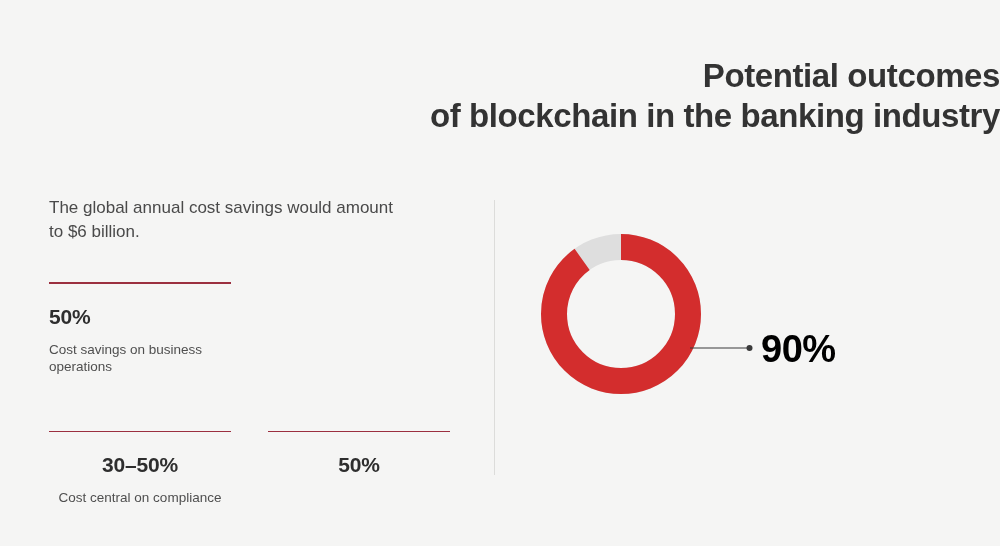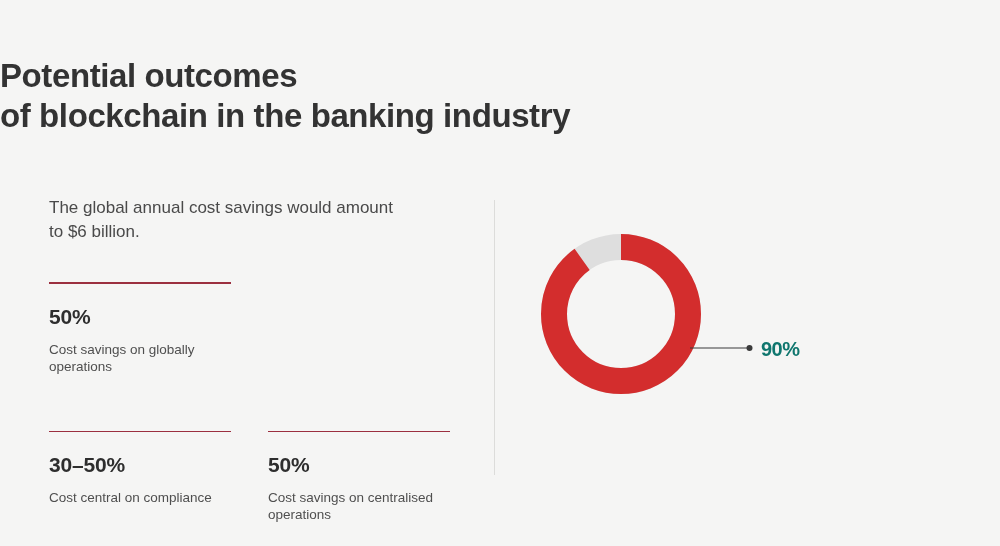--- a/index.html
+++ b/index.html
@@ -15,21 +15,21 @@
     overflow: hidden;
     position: relative;
   }
 
   
   .title {
     position: absolute;
     left: 0;
     top: 56px;
     width: 1000px;
-    text-align: left;
+    text-align: right;
     font-size: 33px;
     font-weight: bold;
     line-height: 40px;
     letter-spacing: -0.4px;
     color: #333333;
   }
   .title-line { display: block; }
 
   
   .left-col {
@@ -47,21 +47,21 @@
   }
 
   .stat-grid {
     position: relative;
     width: 401px;
   }
   .stat-row {
     display: flex;
     gap: 37px;
   }
-  .stat-row.second { margin-top: 56px; }
+  .stat-row.second { margin-top: 56px; text-align: center; }
 
   .stat-cell {
     width: 182px;
     box-sizing: border-box;
   }
   .stat-rule {
     width: 182px;
     height: 1.5px;
     background: #9b2f3f;
     margin-bottom: 21px;
@@ -108,23 +108,23 @@
     height: 30px;
   }
 
   .callout {
     position: absolute;
     left: 761px;
     top: 332px;
     width: 200px;
   }
   .callout-value {
-    font-size: 20px;
+    font-size: 38px;
     font-weight: bold;
-    color: #0f766e;
+    color: #000000;
     line-height: 34px;
     letter-spacing: -0.5px;
     margin-bottom: 18px;
   }
   .callout-desc {
     font-size: 13.5px;
     line-height: 17.5px;
     color: #4f4f4f;
   }
 </style>
@@ -141,37 +141,36 @@
   <p class="lede">The global annual cost savings would amount to $6 billion.</p>
 
   <div class="stat-grid">
 
     <div class="stat-row">
 
 
       <div class="stat-cell">
         <div class="stat-rule"></div>
         <div class="stat-value">50%</div>
-        <div class="stat-label">Cost savings on globally operations</div>
+        <div class="stat-label">Cost savings on business operations</div>
       </div>
 
     </div>
 
     <div class="stat-row second">
 
       <div class="stat-cell">
         <div class="stat-rule"></div>
         <div class="stat-value">30–50%</div>
         <div class="stat-label">Cost central on compliance</div>
       </div>
 
       <div class="stat-cell">
         <div class="stat-rule"></div>
         <div class="stat-value">50%</div>
-        <div class="stat-label">Cost savings on centralised operations</div>
       </div>
 
     </div>
 
   </div>
 </div>
 
 <div class="divider"></div>
 
 <div class="donut-wrap">

